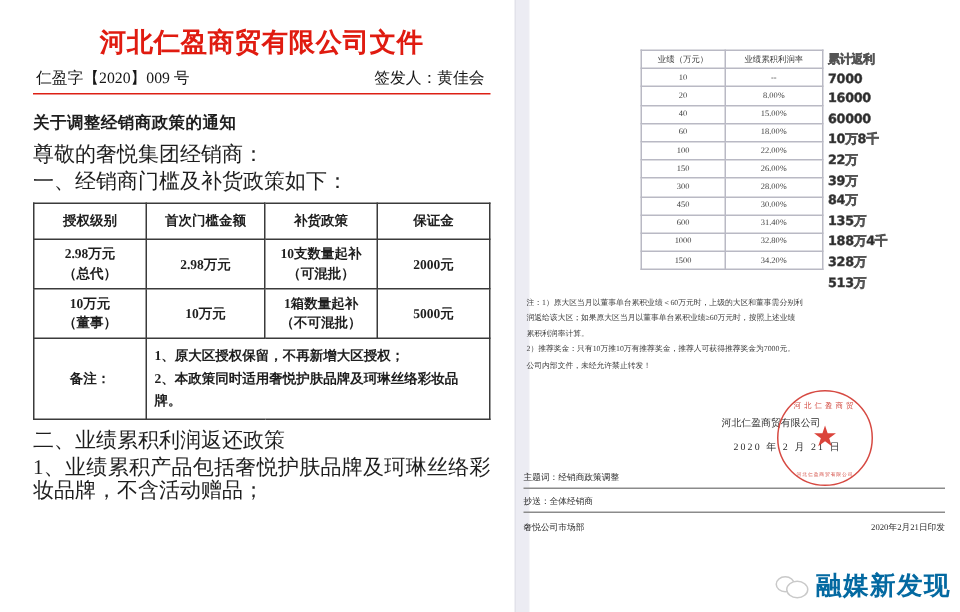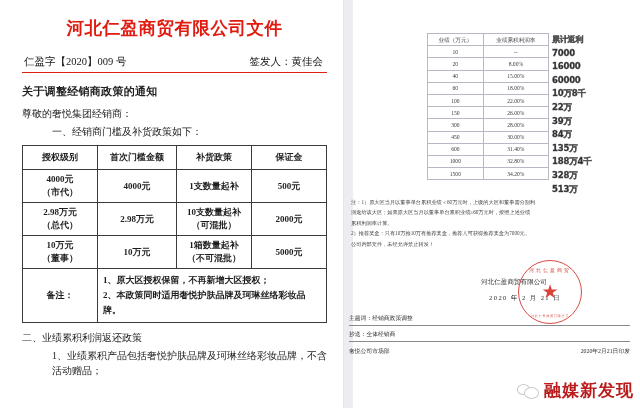--- a/index.html
+++ b/index.html
@@ -62,43 +62,43 @@
     font-size: 17.5px;
     letter-spacing: 0.5px;
     margin-top: 16px;
     font-family: "Liberation Serif", "DejaVu Serif", serif;
   }
   .numline {
     display: flex;
     justify-content: space-between;
     align-items: baseline;
     font-size: 10.5px;
-    margin-top: 15px;
+    margin-top: 5px;
     padding: 0 4px 0 2px;
     color: #171717;
   }
   .red-rule {
     height: 1.4px;
     background: #dd2015;
     margin-top: 3px;
   }
   .doc-title {
     font-weight: bold;
     font-size: 11px;
     margin-top: 11px;
     letter-spacing: 0.3px;
   }
   .para {
-    font-size: 10px;
+    font-size: 14px;
     line-height: 15.5px;
     margin-top: 7px;
     text-align: justify;
   }
   .para.ind { text-indent: 20px; }
-  .para.tight { margin-top: 2px; margin-left: 30px; }
+  .para.tight { margin-top: 2px; }
 
   
   table.t1 {
     border-collapse: collapse;
     width: 100%;
     margin-top: 6px;
     font-size: 9px;
     table-layout: fixed;
   }
   table.t1 td, table.t1 th {
@@ -265,21 +265,21 @@
   }
 
   
   .watermark {
     position: absolute;
     right: 6px;
     bottom: 6px;
     display: flex;
     align-items: center;
     gap: 5px;
-    color: #b91c1c;
+    color: #0369a1;
     font-size: 17px;
     font-weight: bold;
     letter-spacing: 1px;
     font-family: "Liberation Serif", serif;
   }
   .wm-icon {
     width: 22px; height: 17px;
     position: relative;
   }
   .wm-icon .b1, .wm-icon .b2 {
@@ -316,31 +316,20 @@
       <table class="t1">
         <thead>
           <tr>
             <th>授权级别</th>
             <th class="c2">首次门槛金额</th>
             <th>补货政策</th>
             <th>保证金</th>
           </tr>
         </thead>
         <tbody>
-          <tr>
-            <td>
-                <div>4000元</div>
-                <div>（市代）</div>
-              </td>
-            <td>4000元</td>
-            <td>
-                <div>1支数量起补</div>
-              </td>
-            <td>500元</td>
-          </tr>
           <tr>
             <td>
                 <div>2.98万元</div>
                 <div>（总代）</div>
               </td>
             <td>2.98万元</td>
             <td>
                 <div>10支数量起补</div>
                 <div>（可混批）</div>
               </td>

